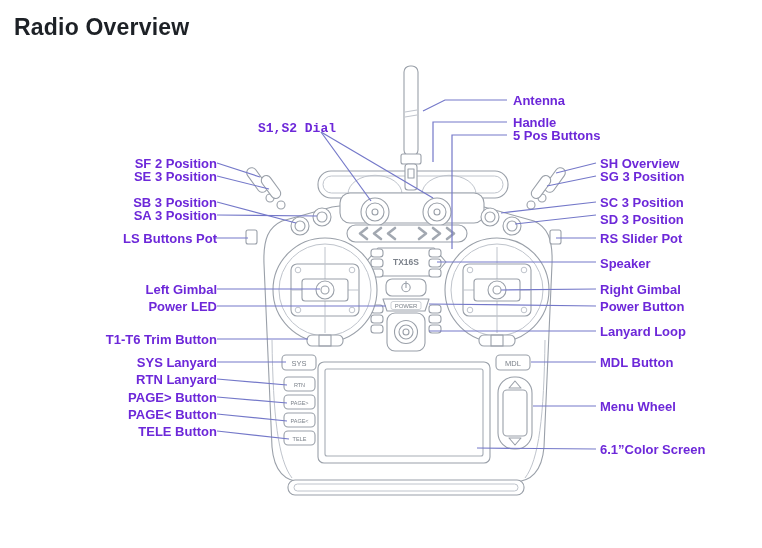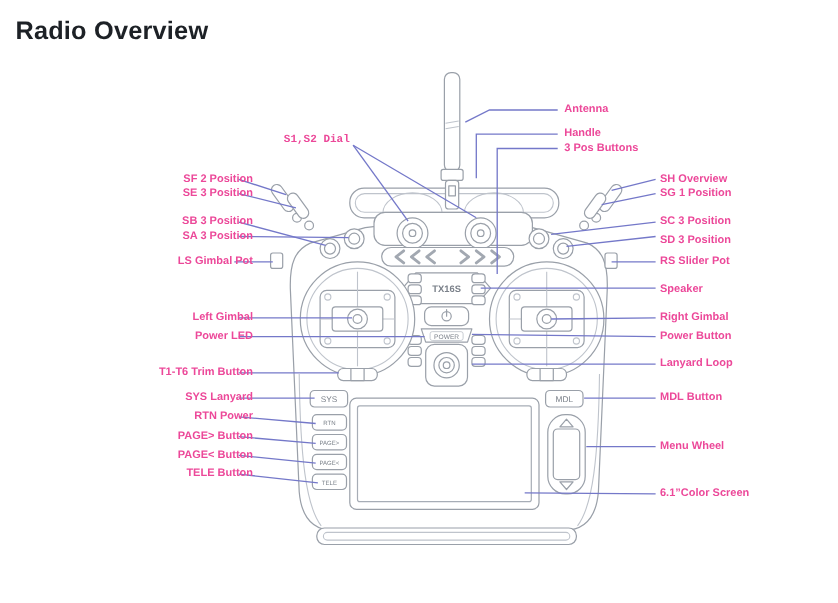--- a/index.html
+++ b/index.html
@@ -1,22 +1,22 @@
 <!DOCTYPE html>
 <html><head>
 <meta charset="utf-8">
 <style>
   html,body{margin:0;padding:0;background:#fff;}
   .stage{position:relative;width:748px;height:548px;background:#ffffff;
          font-family:"Liberation Sans",sans-serif;overflow:hidden;}
   .title{position:absolute;left:14px;top:14px;font-size:23px;font-weight:700;
          color:#1d2126;letter-spacing:.2px;}
-  .lbl{position:absolute;font-size:10px;font-weight:600;color:#ec4899;
+  .lbl{position:absolute;font-size:13px;font-weight:600;color:#6d28d9;
        white-space:nowrap;transform:translateY(-50%);line-height:1;}
-  .lbl.left{right:518px;text-align:right;}
+  .lbl.left{right:531px;text-align:right;}
   .lbl.right{left:600px;}
   .lbl.right.near{left:513px;}
   .lbl.top{left:258px;font-family:Liberation Mono, monospace;}
   svg{position:absolute;left:0;top:0;}
   .ln{stroke:#9aa0a9;fill:none;stroke-width:1.1;stroke-linejoin:round;stroke-linecap:round;}
   .lnf{stroke:#9aa0a9;fill:#ffffff;stroke-width:1.1;stroke-linejoin:round;}
   .lt{stroke:#bfc4cc;fill:none;stroke-width:1;}
   .chev{stroke:#a2a8b1;fill:none;stroke-width:2.6;stroke-linejoin:round;stroke-linecap:round;}
   .leader{stroke:#7478c9;fill:none;stroke-width:1.2;}
   .svgtxt{font-family:"Liberation Sans",sans-serif;fill:#7b818a;}
@@ -278,35 +278,35 @@
       <line x1="596" y1="449" x2="477" y2="448"></line>
     </g>
   </svg>
 
   <div class="lbl top" style="top:128px">S1,S2 Dial</div>
 
   <div class="lbl left" style="top:163px">SF 2 Position</div>
   <div class="lbl left" style="top:176px">SE 3 Position</div>
   <div class="lbl left" style="top:202px">SB 3 Position</div>
   <div class="lbl left" style="top:215px">SA 3 Position</div>
-  <div class="lbl left" style="top:238px">LS Gimbal Pot</div>
+  <div class="lbl left" style="top:238px">LS Buttons Pot</div>
   <div class="lbl left" style="top:289px">Left Gimbal</div>
   <div class="lbl left" style="top:306px">Power LED</div>
   <div class="lbl left" style="top:339px">T1-T6 Trim Button</div>
   <div class="lbl left" style="top:362px">SYS Lanyard</div>
-  <div class="lbl left" style="top:379px">RTN Power</div>
+  <div class="lbl left" style="top:379px">RTN Lanyard</div>
   <div class="lbl left" style="top:397px">PAGE&gt; Button</div>
   <div class="lbl left" style="top:414px">PAGE&lt; Button</div>
   <div class="lbl left" style="top:431px">TELE Button</div>
 
   <div class="lbl right near" style="top:100px">Antenna</div>
   <div class="lbl right near" style="top:122px">Handle</div>
-  <div class="lbl right near" style="top:135px">3 Pos Buttons</div>
+  <div class="lbl right near" style="top:135px">5 Pos Buttons</div>
   <div class="lbl right" style="top:163px">SH Overview</div>
-  <div class="lbl right" style="top:176px">SG 1 Position</div>
+  <div class="lbl right" style="top:176px">SG 3 Position</div>
   <div class="lbl right" style="top:202px">SC 3 Position</div>
   <div class="lbl right" style="top:219px">SD 3 Position</div>
   <div class="lbl right" style="top:238px">RS Slider Pot</div>
   <div class="lbl right" style="top:263px">Speaker</div>
   <div class="lbl right" style="top:289px">Right Gimbal</div>
   <div class="lbl right" style="top:306px">Power Button</div>
   <div class="lbl right" style="top:331px">Lanyard Loop</div>
   <div class="lbl right" style="top:362px">MDL Button</div>
   <div class="lbl right" style="top:406px">Menu Wheel</div>
   <div class="lbl right" style="top:449px">6.1”Color Screen</div>

